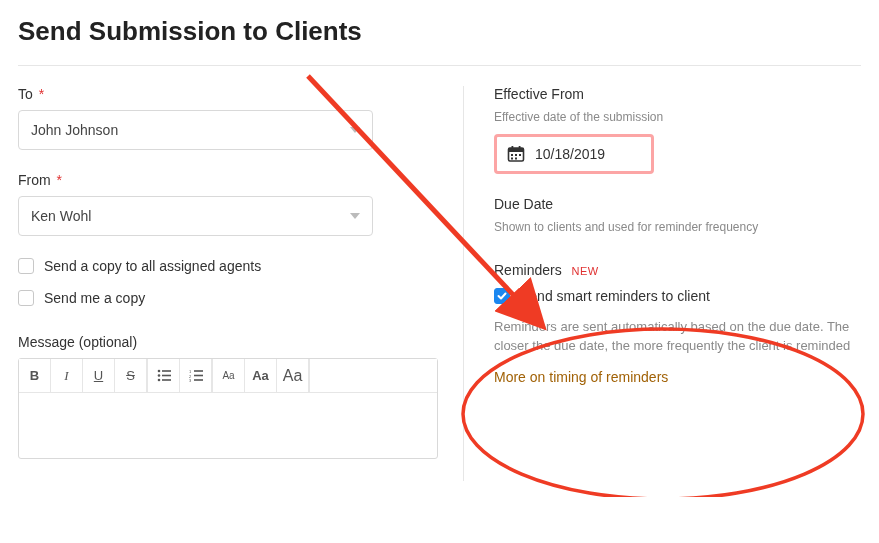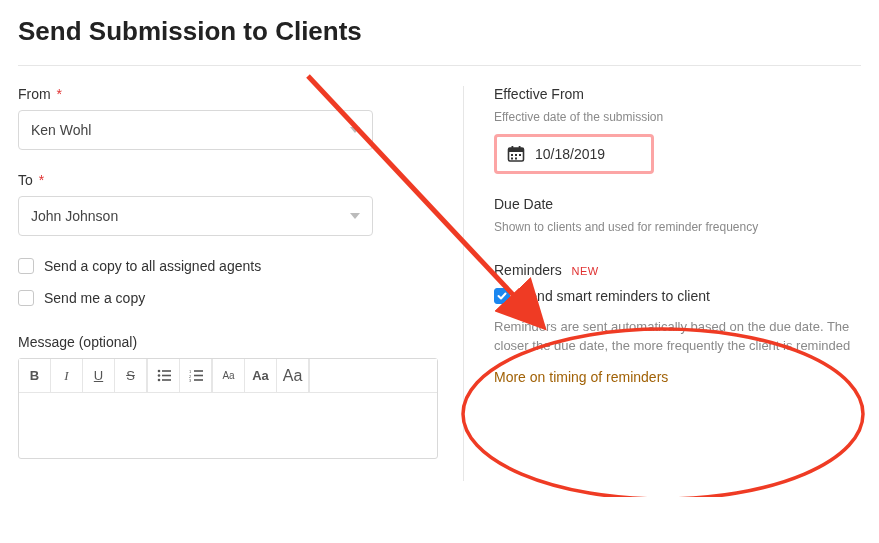--- a/index.html
+++ b/index.html
@@ -185,36 +185,36 @@
 
 <h1>Send Submission to Clients</h1>
 <hr class="hr">
 
 <div class="columns">
 
   <div class="left-col">
 
     <div class="field">
       <label class="field-label">
+        <span>To</span>
+        <span class="req">*</span>
+      </label>
+      <div class="select-box">
+        <span>John Johnson</span>
+        <span class="chev"></span>
+      </div>
+    </div>
+
+    <div class="field">
+      <label class="field-label">
         <span>From</span>
         <span class="req">*</span>
       </label>
       <div class="select-box">
         <span>Ken Wohl</span>
-        <span class="chev"></span>
-      </div>
-    </div>
-
-    <div class="field">
-      <label class="field-label">
-        <span>To</span>
-        <span class="req">*</span>
-      </label>
-      <div class="select-box">
-        <span>John Johnson</span>
         <span class="chev"></span>
       </div>
     </div>
 
     <div class="check-row">
       <span class="chk">
         
       </span>
       <span>Send a copy to all assigned agents</span>
     </div>

